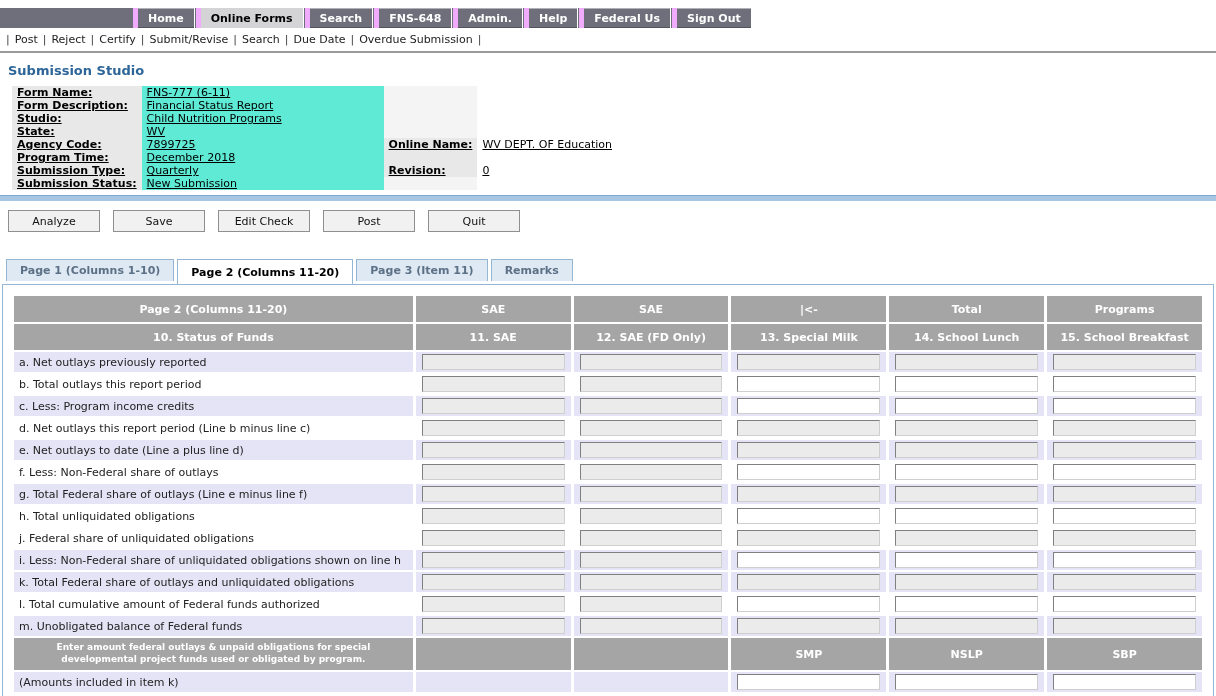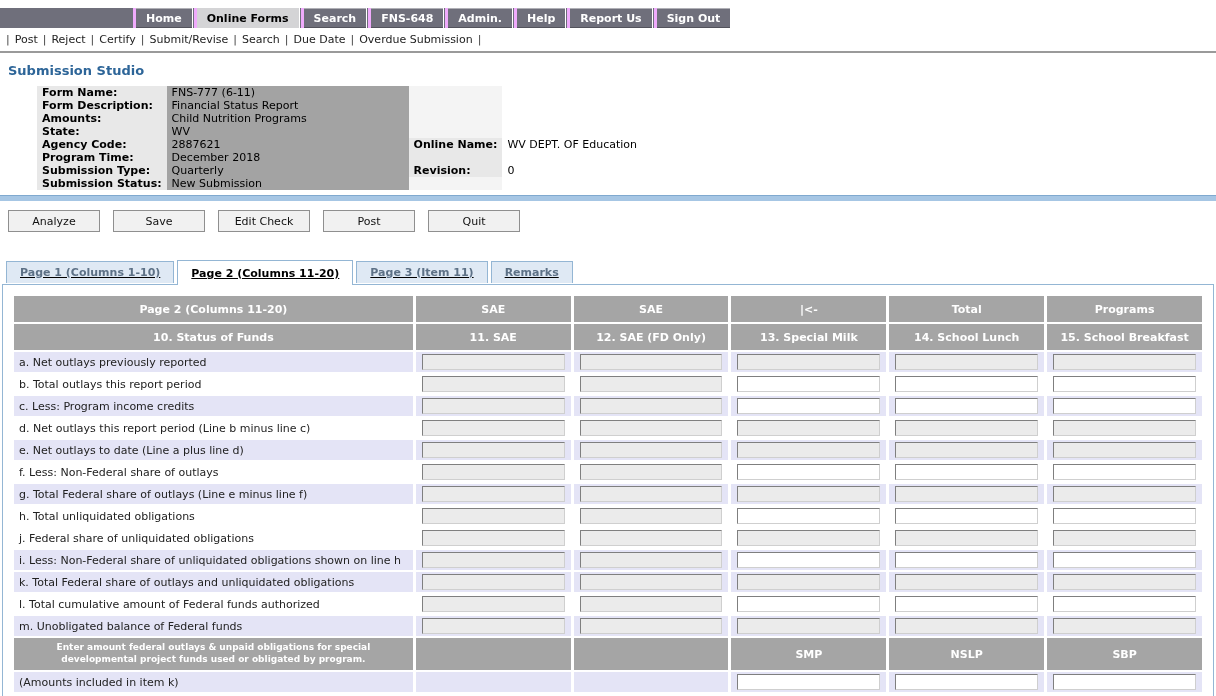--- a/index.html
+++ b/index.html
@@ -10,57 +10,57 @@
   }
 
   
   .topnav {
     margin-top:8px; width:682px; height:20px;
     background:#6f6f7b; display:flex; align-items:stretch;
   }
   .navbtn {
     display:flex; align-items:center; padding:0 10px;
     color:#fff; font-weight:bold; font-size:11px; white-space:nowrap;
-    background:#6f6f7b; border-left:3px solid #f0abfc; border-right:1px solid #fff;
+    background:#6f6f7b; border-left:5px solid #f0abfc; border-right:1px solid #fff;
     box-shadow: inset 0 1px 0 rgba(255,255,255,.45), inset 0 -1px 0 rgba(0,0,0,.25);
     cursor:pointer; margin-right:1px;
   }
   .navbtn:first-child { margin-left:133px; }
   .navbtn.active { background:#d4d4d6; color:#000; box-shadow:none; }
 
   
   .menubar { padding:5px 4px 5px 6px; border-bottom:2px solid #9a9a9a; color:#222; }
   .menubar .mi { margin:0 5px; cursor:pointer; white-space:nowrap; }
   .menubar .pipe { color:#444; }
 
   
   .page-title { color:#2d6598; font-size:13px; font-weight:bold; margin:10px 0 8px 8px; }
 
   
-  .meta { margin-left:37px; border-collapse:collapse; width:1174px; }
+  .meta { margin-left:12px; border-collapse:collapse; width:1174px;text-decoration:underline; }
   .meta td { height:13px; line-height:13px; padding:0 5px; font-size:11px; white-space:nowrap; overflow:hidden; }
   .meta td.l  { background:#e8e8e8; font-weight:bold; width:120px; }
-  .meta td.v  { background:#a3a3a3; width:242px; }
+  .meta td.v  { background:#5eead4; width:242px; }
   .meta td.l2 { background:#f4f4f4; width:92px; }
   .meta td.l2.shaded { background:#e8e8e8; font-weight:bold; }
   .meta td.v2 { background:#fff; }
 
   
   .bluebar { height:6px; background:#a6c6e4; border-top:1px solid #7fa9cf; margin-top:5px; }
 
   
   .toolbar { margin:9px 0 0 8px; height:22px; }
   .toolbar button {
     width:92px; height:22px; margin-right:13px;
     background:#f1f1f1; border:1px solid #8f8f8f;
     font-family:"DejaVu Sans",sans-serif; font-size:11px; color:#111; cursor:pointer;
   }
 
   
-  .tabbar { display:flex; align-items:center; margin:27px 7px 0 6px; height:25px;text-decoration:underline; }
+  .tabbar { display:flex; align-items:flex-start; margin:27px 7px 0 6px; height:25px; }
   .tab {
     padding:4px 13px 4px; background:#dfe9f4; color:#5d7186; font-weight:bold;
     border:1px solid #94b6d4; border-bottom:none; margin-right:3px; cursor:pointer;
     white-space:nowrap; position:relative;
   }
   .tab.active { background:#fff; color:#000; padding:6px 13px 5px; margin-bottom:-1px; z-index:2; }
 
   
   .panel { border:1px solid #94b6d4; margin:0 2px; padding:9px 8px 5px; background:#fff; }
   .grid { width:100%; table-layout:fixed; border-collapse:separate; border-spacing:3px 2px; }
@@ -83,21 +83,21 @@
 </head>
 <body>
 
 <div class="topnav">
     <div class="navbtn">Home</div>
     <div class="navbtn active">Online Forms</div>
     <div class="navbtn">Search</div>
     <div class="navbtn">FNS-648</div>
     <div class="navbtn">Admin.</div>
     <div class="navbtn">Help</div>
-    <div class="navbtn">Report Us</div>
+    <div class="navbtn">Federal Us</div>
     <div class="navbtn">Sign Out</div>
   </div>
 
 <div class="menubar"><span class="pipe">|</span><span class="mi">Post</span><span class="pipe">|</span><span class="mi">Reject</span><span class="pipe">|</span><span class="mi">Certify</span><span class="pipe">|</span><span class="mi">Submit/Revise</span><span class="pipe">|</span><span class="mi">Search</span><span class="pipe">|</span><span class="mi">Due Date</span><span class="pipe">|</span><span class="mi">Overdue Submission</span><span class="pipe">|</span></div>
 
 <div class="page-title">Submission Studio</div>
 
 <table class="meta">
     <tbody>
       <tr>
@@ -106,34 +106,34 @@
         <td class="l2"></td>
         <td class="v2"></td>
       </tr>
       <tr>
         <td class="l">Form Description:</td>
         <td class="v">Financial Status Report</td>
         <td class="l2"></td>
         <td class="v2"></td>
       </tr>
       <tr>
-        <td class="l">Amounts:</td>
+        <td class="l">Studio:</td>
         <td class="v">Child Nutrition Programs</td>
         <td class="l2"></td>
         <td class="v2"></td>
       </tr>
       <tr>
         <td class="l">State:</td>
         <td class="v">WV</td>
         <td class="l2"></td>
         <td class="v2"></td>
       </tr>
       <tr>
         <td class="l">Agency Code:</td>
-        <td class="v">2887621</td>
+        <td class="v">7899725</td>
         <td class="l2 shaded">Online Name:</td>
         <td class="v2">WV DEPT. OF Education</td>
       </tr>
       <tr>
         <td class="l">Program Time:</td>
         <td class="v">December 2018</td>
         <td class="l2 shaded"></td>
         <td class="v2"></td>
       </tr>
       <tr>

